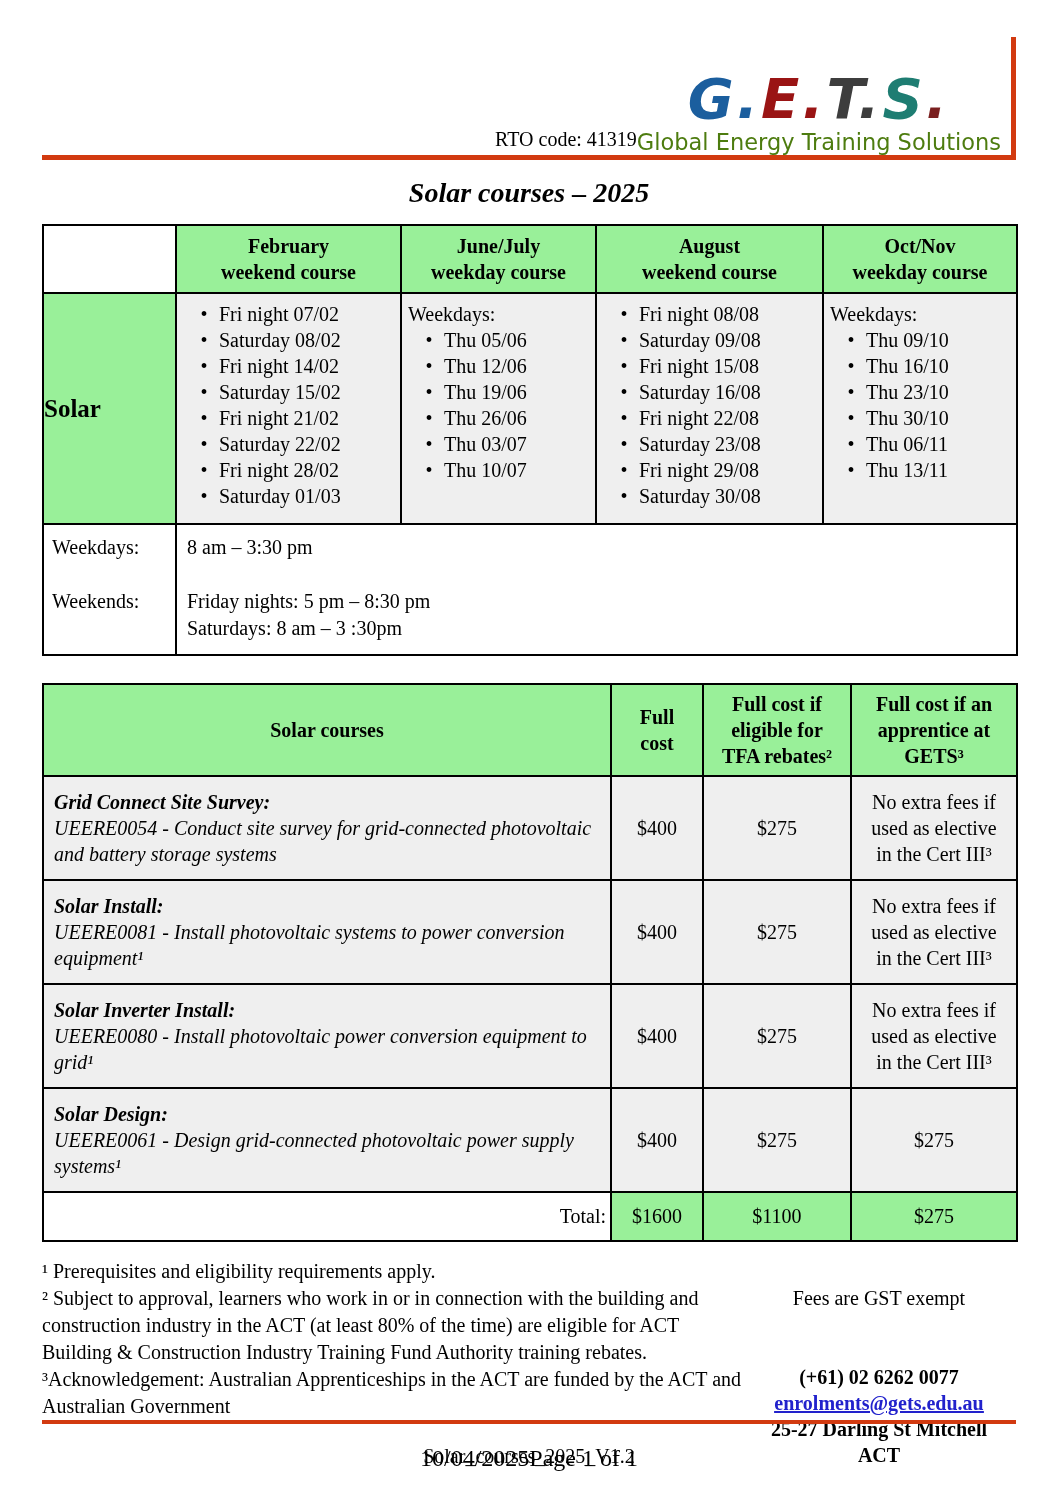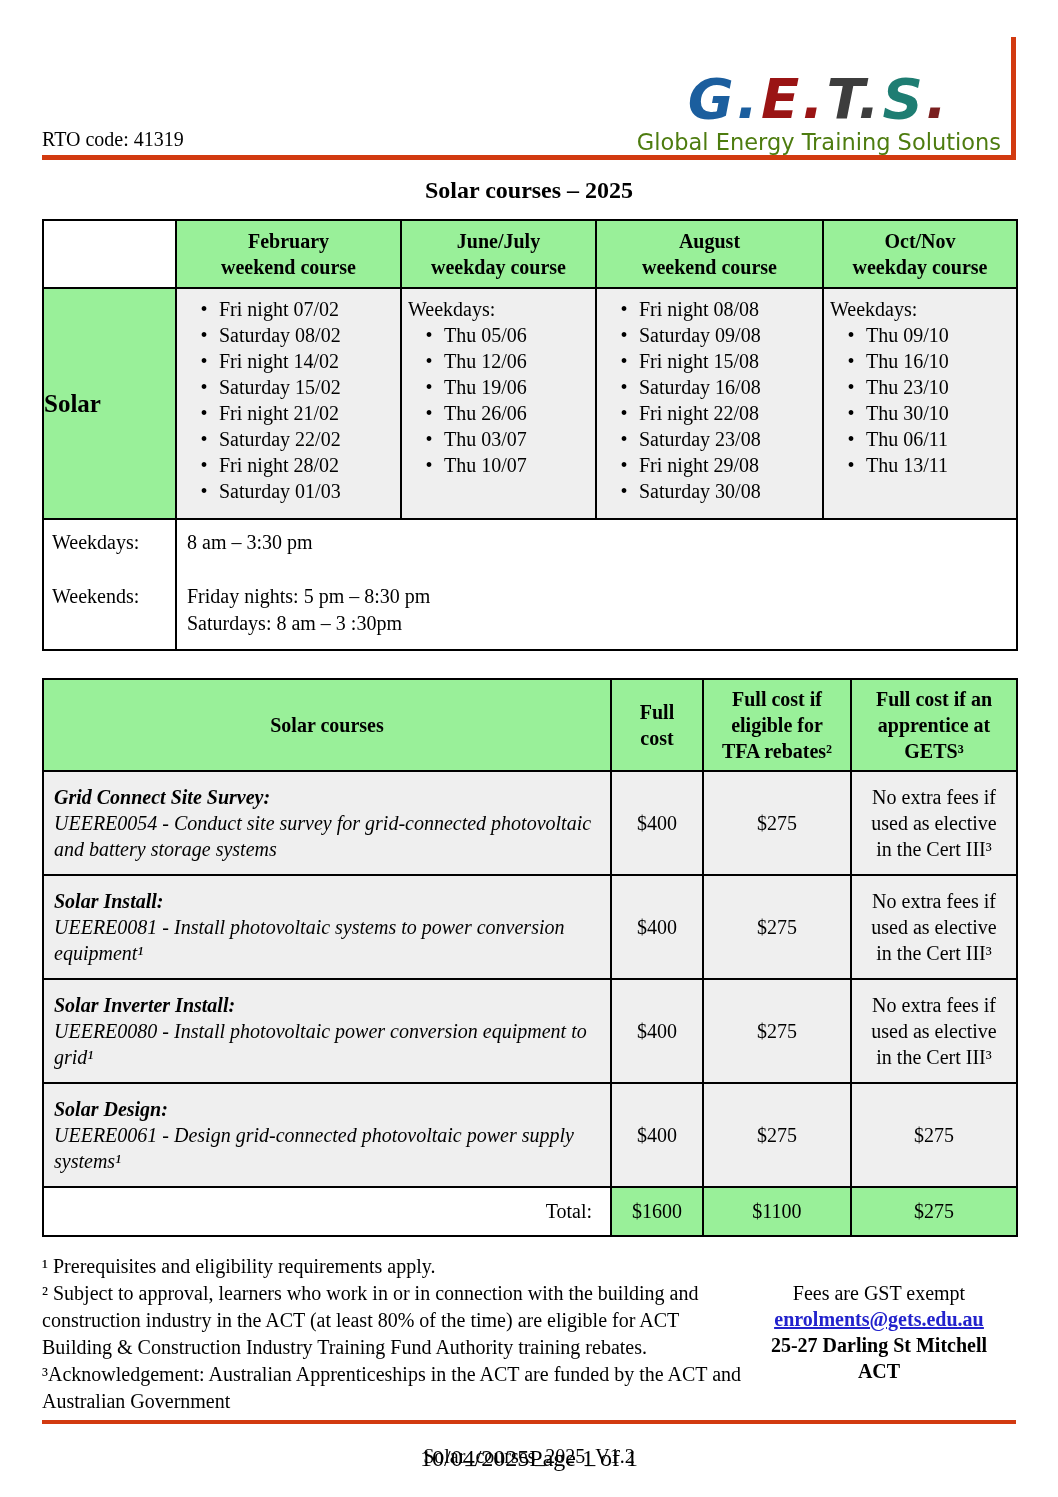--- a/index.html
+++ b/index.html
@@ -3,33 +3,33 @@
 <meta charset="utf-8">
 <style>
   html,body { margin:0; padding:0; background:#fff; }
   .page {
     position:relative; width:1058px; height:1497px; background:#ffffff;
     font-family:"Liberation Serif", serif; color:#000; overflow:hidden;
   }
   .content { padding:0 42px; }
 
   
-  .header-row { display:flex; justify-content:space-between; align-items:flex-end; height:155px; }
+  .header-row { display:flex; justify-content:flex-end; align-items:flex-end; height:155px; }
   .rto { font-size:20px; padding-bottom:4px; }
   .logo-block { display:flex; align-items:flex-end; }
   .logo-text { text-align:center; padding-right:10px; }
   .logo-letters { font-family:"DejaVu Sans", sans-serif; font-weight:bold; font-style:italic;
                   font-size:56px; line-height:1.0; letter-spacing:3px; }
   .lg-g { color:#1b5e9e; } .lg-e { color:#9a1414; } .lg-t { color:#3d3d3d; }
   .lg-s { color:#1e7d72; } .lg-dlast { color:#7a1f1f; }
   .logo-sub { font-family:"DejaVu Sans", sans-serif; font-size:22.5px; color:#4d7c0f; margin-top:2px; }
   .logo-bar { width:5px; height:118px; background:#d23a10; }
   .hline { height:5px; background:#d23a10; }
 
-  .title { text-align:center; font-weight:bold; font-size:24px; margin:17px 0 15px 0; }
+  .title { text-align:center; font-weight:bold; font-size:28px; margin:17px 0 15px 0;font-style:italic; }
 
   
   table { border-collapse:collapse; width:974px; table-layout:fixed; }
   td, th { border:2px solid #000; font-size:20px; padding:0; }
   .green { background:#99f099; }
   .gray  { background:#efefef; }
   th.sched-h { font-weight:bold; text-align:center; vertical-align:middle;
                white-space:pre-line; height:66px; line-height:1.3; }
   .sched-label { font-weight:bold; text-align:left; vertical-align:middle; font-size:25px; }
   .sched-cell { vertical-align:top; padding-top:7px; height:222px; }
@@ -41,21 +41,21 @@
   .times-detail { vertical-align:top; padding:9px 4px 9px 10px; white-space:pre-line; line-height:27px; }
 
   .ptable { margin-top:27px; }
   th.price-h { font-weight:bold; text-align:center; vertical-align:middle;
                white-space:pre-line; height:90px; line-height:1.3; }
   .course-cell { vertical-align:middle; padding:8px 10px; height:86px; line-height:26px;font-style:italic; }
   .ctitle { display:block; font-weight:bold; }
   .cdesc  { display:block; }
   .price-cell { text-align:center; vertical-align:middle; }
   .apprentice-cell { text-align:center; vertical-align:middle; white-space:pre-line; line-height:26px; padding:0 0; }
-  .total-label { text-align:right; vertical-align:middle; padding-right:18px; height:47px; background:#fff; }
+  .total-label { text-align:right; vertical-align:middle; padding-right:4px; height:47px; background:#fff; }
 
   
   .fn-row { display:flex; margin-top:16px; }
   .fn-left { width:700px; font-size:20px; line-height:27px; }
   .fn-left p { margin:0; }
   .fn-right { flex:1; text-align:center; font-size:20px; line-height:26px; }
   .gst-note { margin-top:27px; }
   .phone { font-weight:bold; margin-top:53px; }
   .email a, .email { font-weight:bold; color:#2222cc; text-decoration:underline; }
   .address { font-weight:bold; white-space:pre-line; }
@@ -325,20 +325,21 @@
       </table>
 
     <div class="fn-row">
       <div class="fn-left">
         <p>¹ Prerequisites and eligibility requirements apply.</p>
         <p>² Subject to approval, learners who work in or in connection with the building and construction industry in the ACT (at least 80% of the time) are eligible for ACT Building &amp; Construction Industry Training Fund Authority training rebates.</p>
         <p>³Acknowledgement: Australian Apprenticeships in the ACT are funded by the ACT and Australian Government</p>
       </div>
       <div class="fn-right">
         <div class="gst-note">Fees are GST exempt</div>
+        <div class="phone">(+61) 02 6262 0077</div>
         <div class="email"><a href="#">enrolments@gets.edu.au</a></div>
         <div class="address">25-27 Darling St Mitchell
 ACT</div>
       </div>
     </div>
   </div>
 
   <div class="footer">
     <div class="footer-line"></div>
     <div class="footer-center">Solar_courses_2025_V1.2</div>

